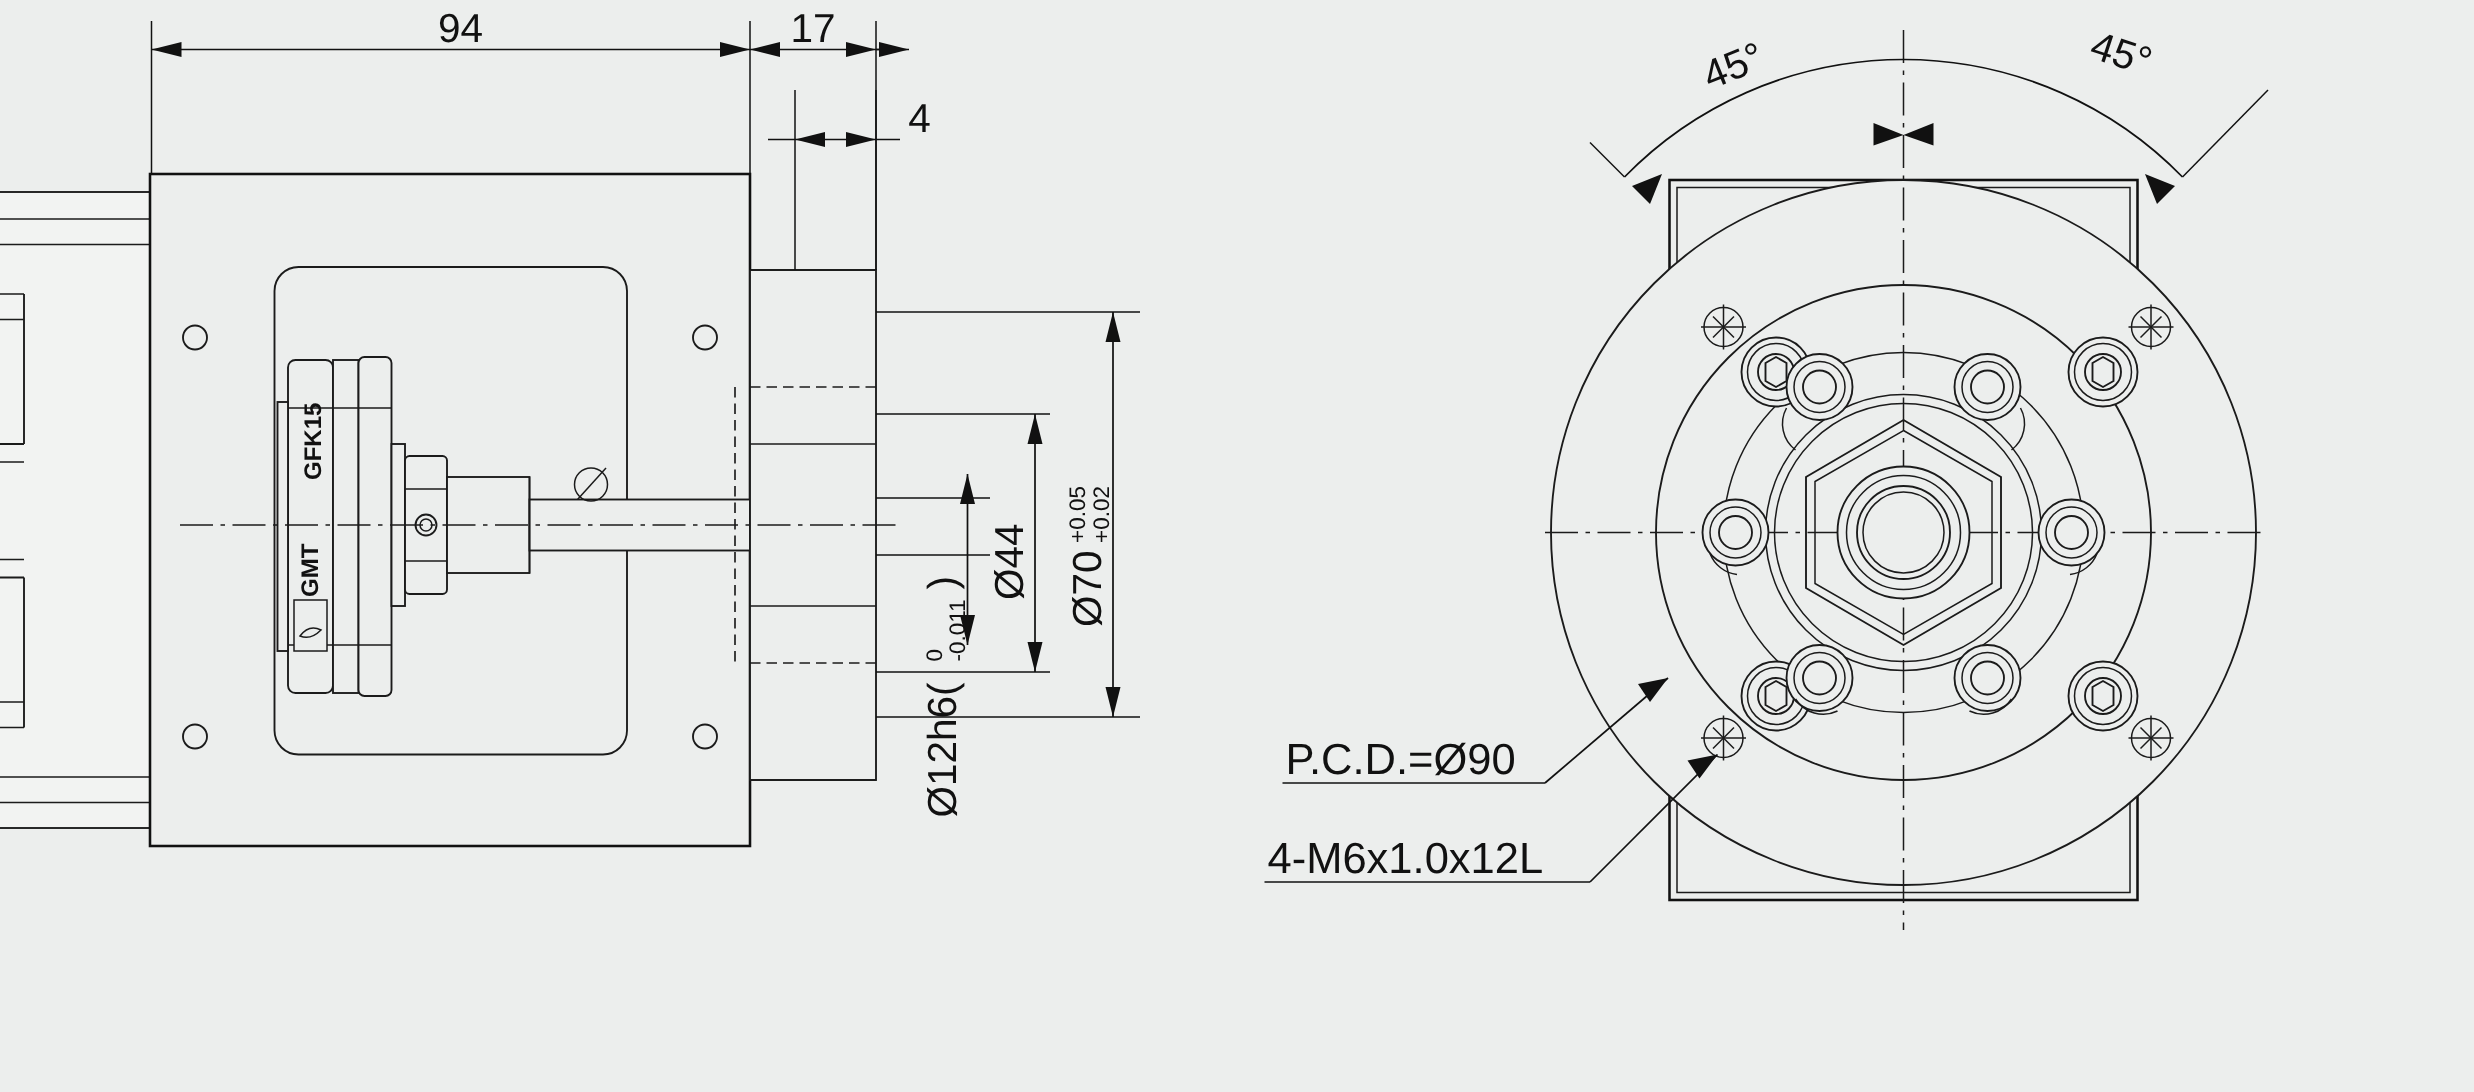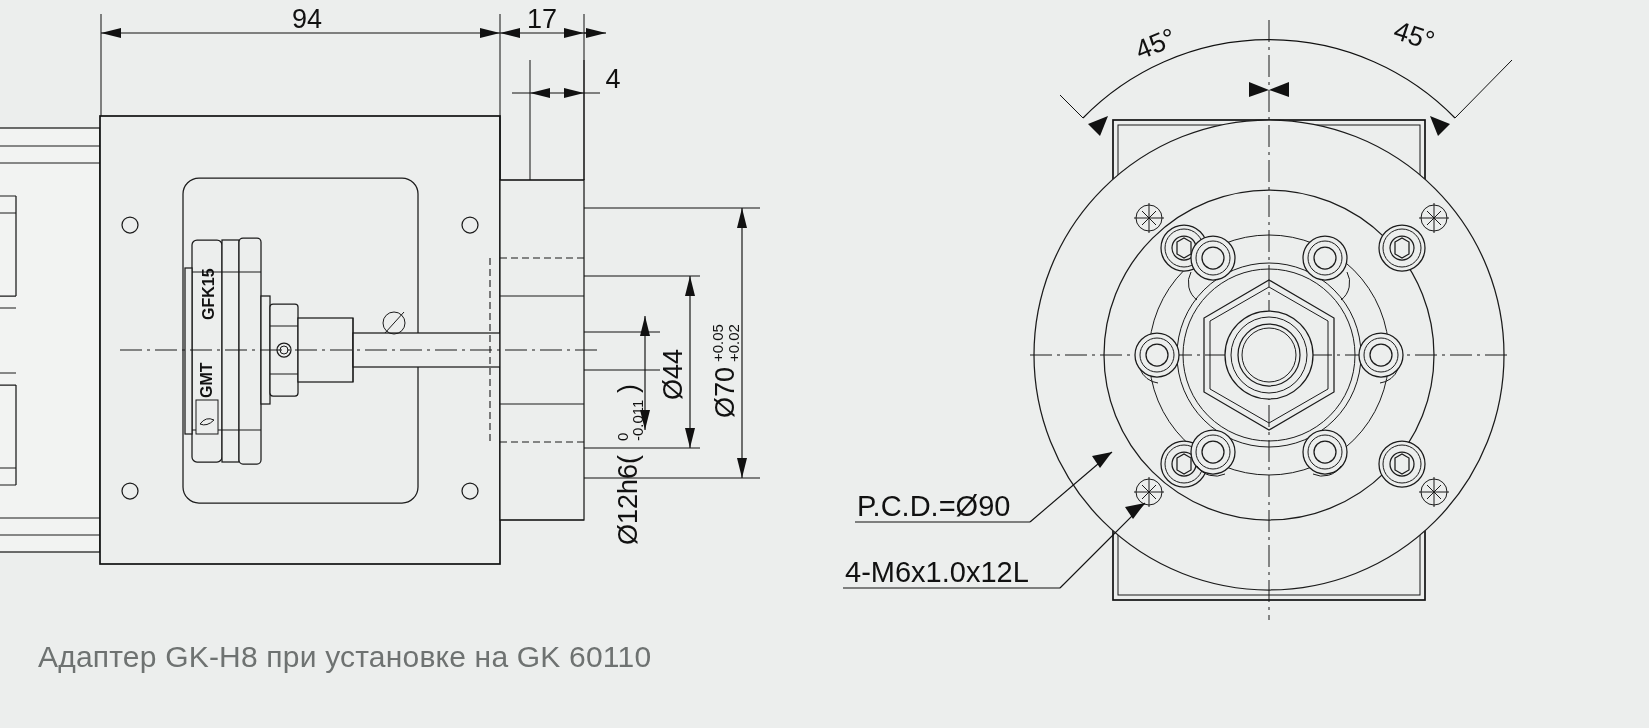--- a/index.html
+++ b/index.html
@@ -308,15 +308,14 @@
 
   <text class="dimtxt" transform="translate(1140,60) rotate(-22)" x="0" y="0">45°</text>
   <text class="dimtxt" transform="translate(1392,38) rotate(18)" x="0" y="0">45°</text>
 
   <text class="calltxt" x="857" y="516">P.C.D.=Ø90</text>
 
   <text class="calltxt" x="845" y="582">4-M6x1.0x12L</text>
 
 </svg>
 
-<div class="caption">Адаптер GK-H8 при установке на GK 60110</div>
 
 </div>
 
 </body></html>

